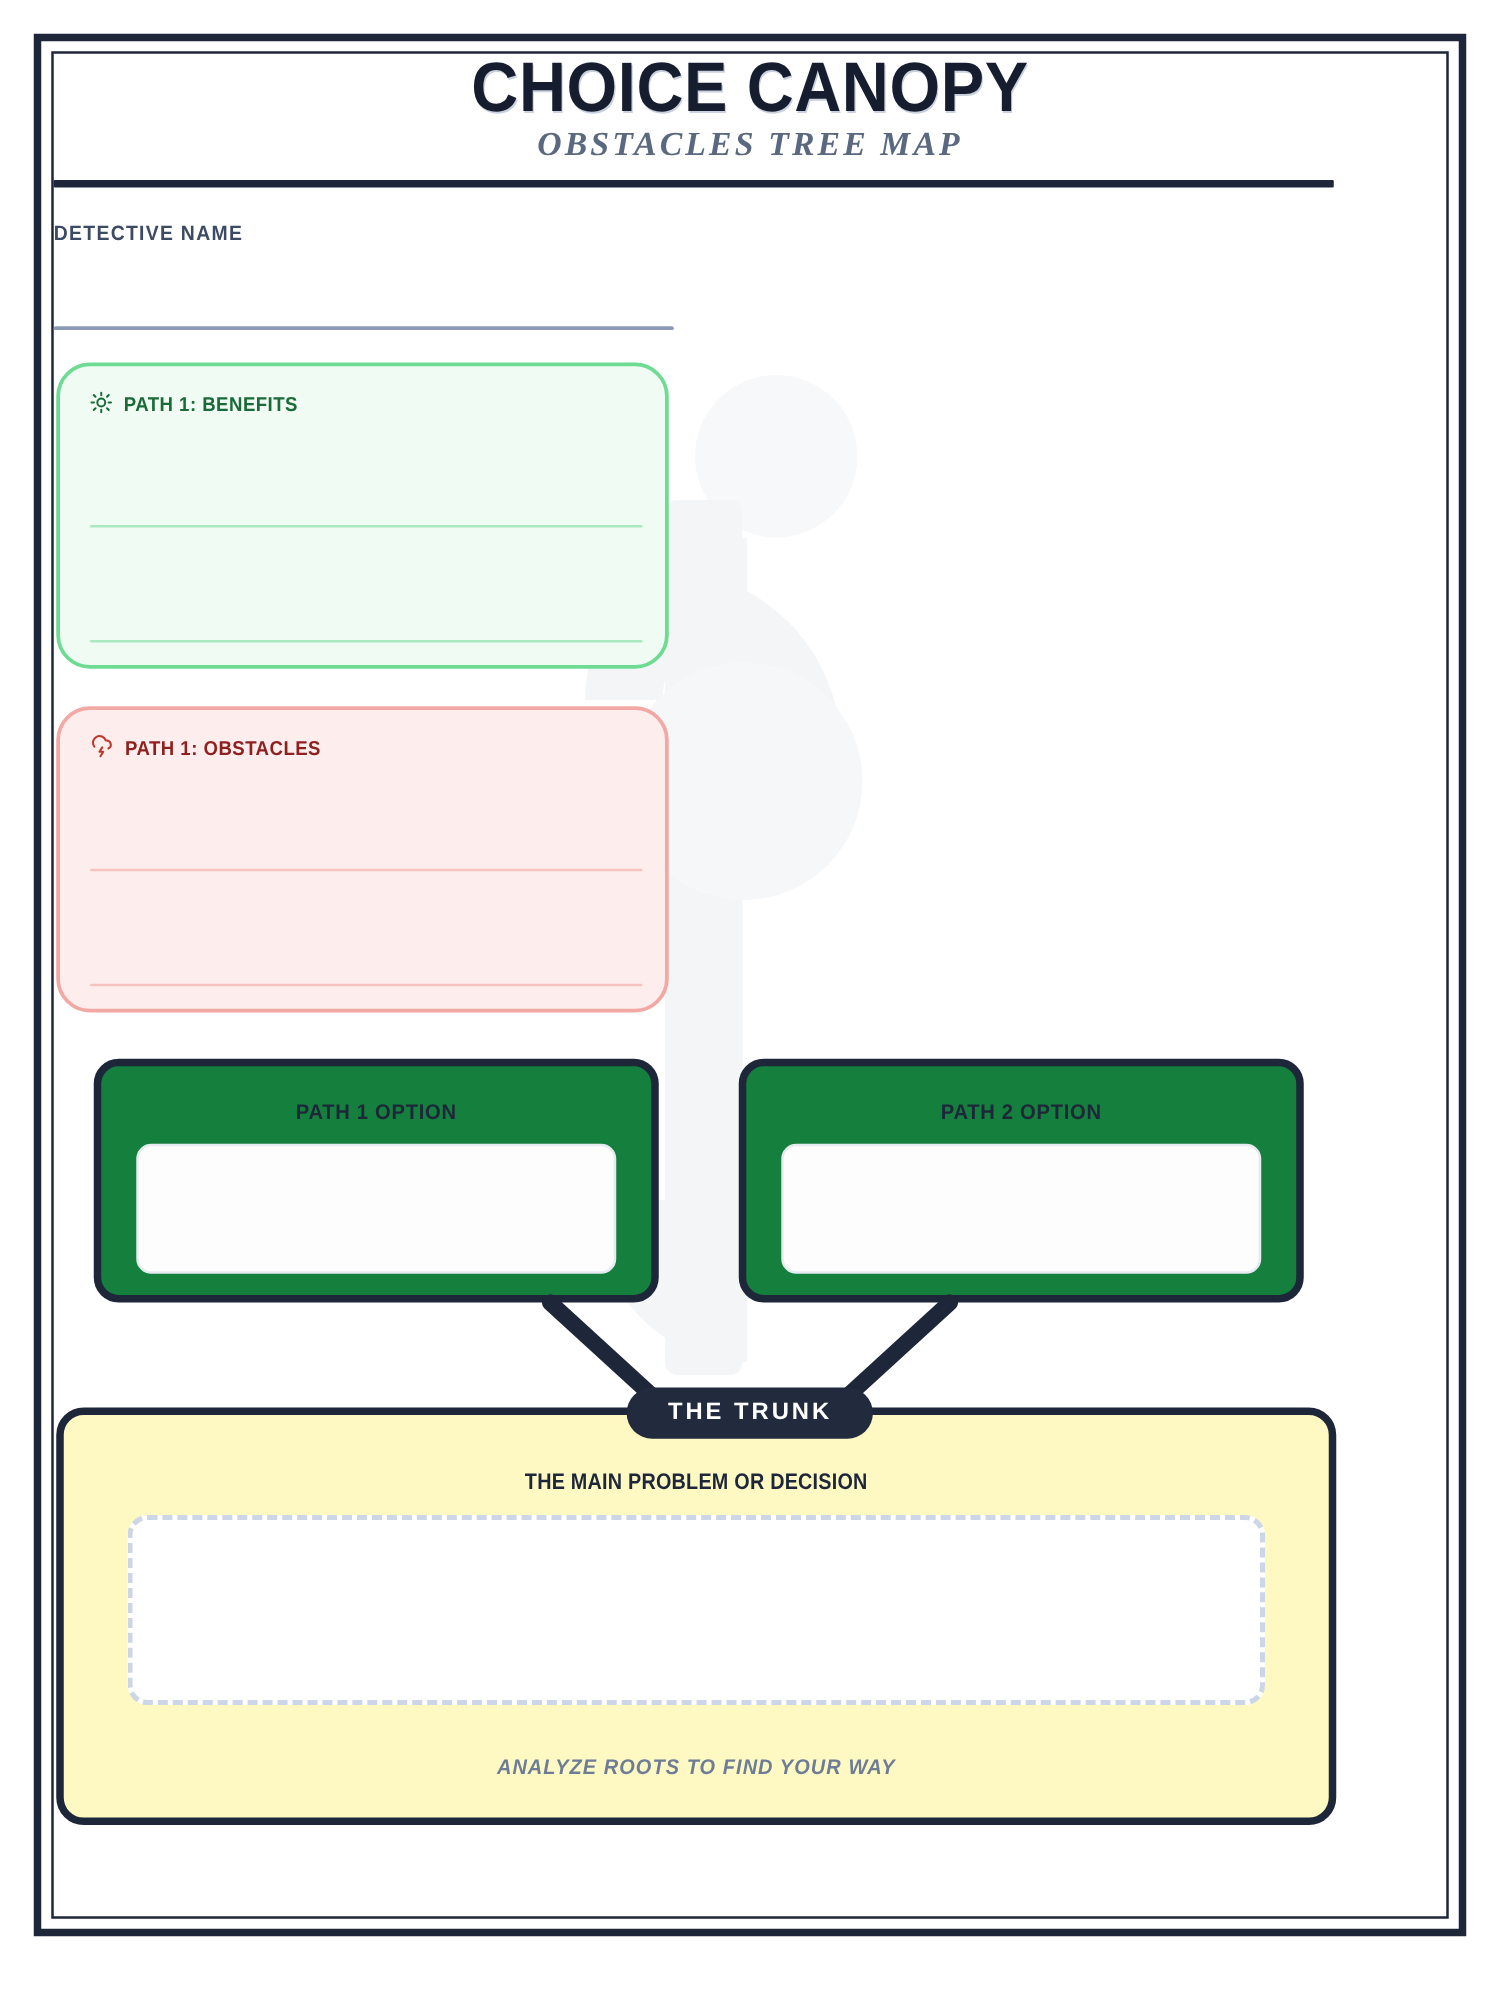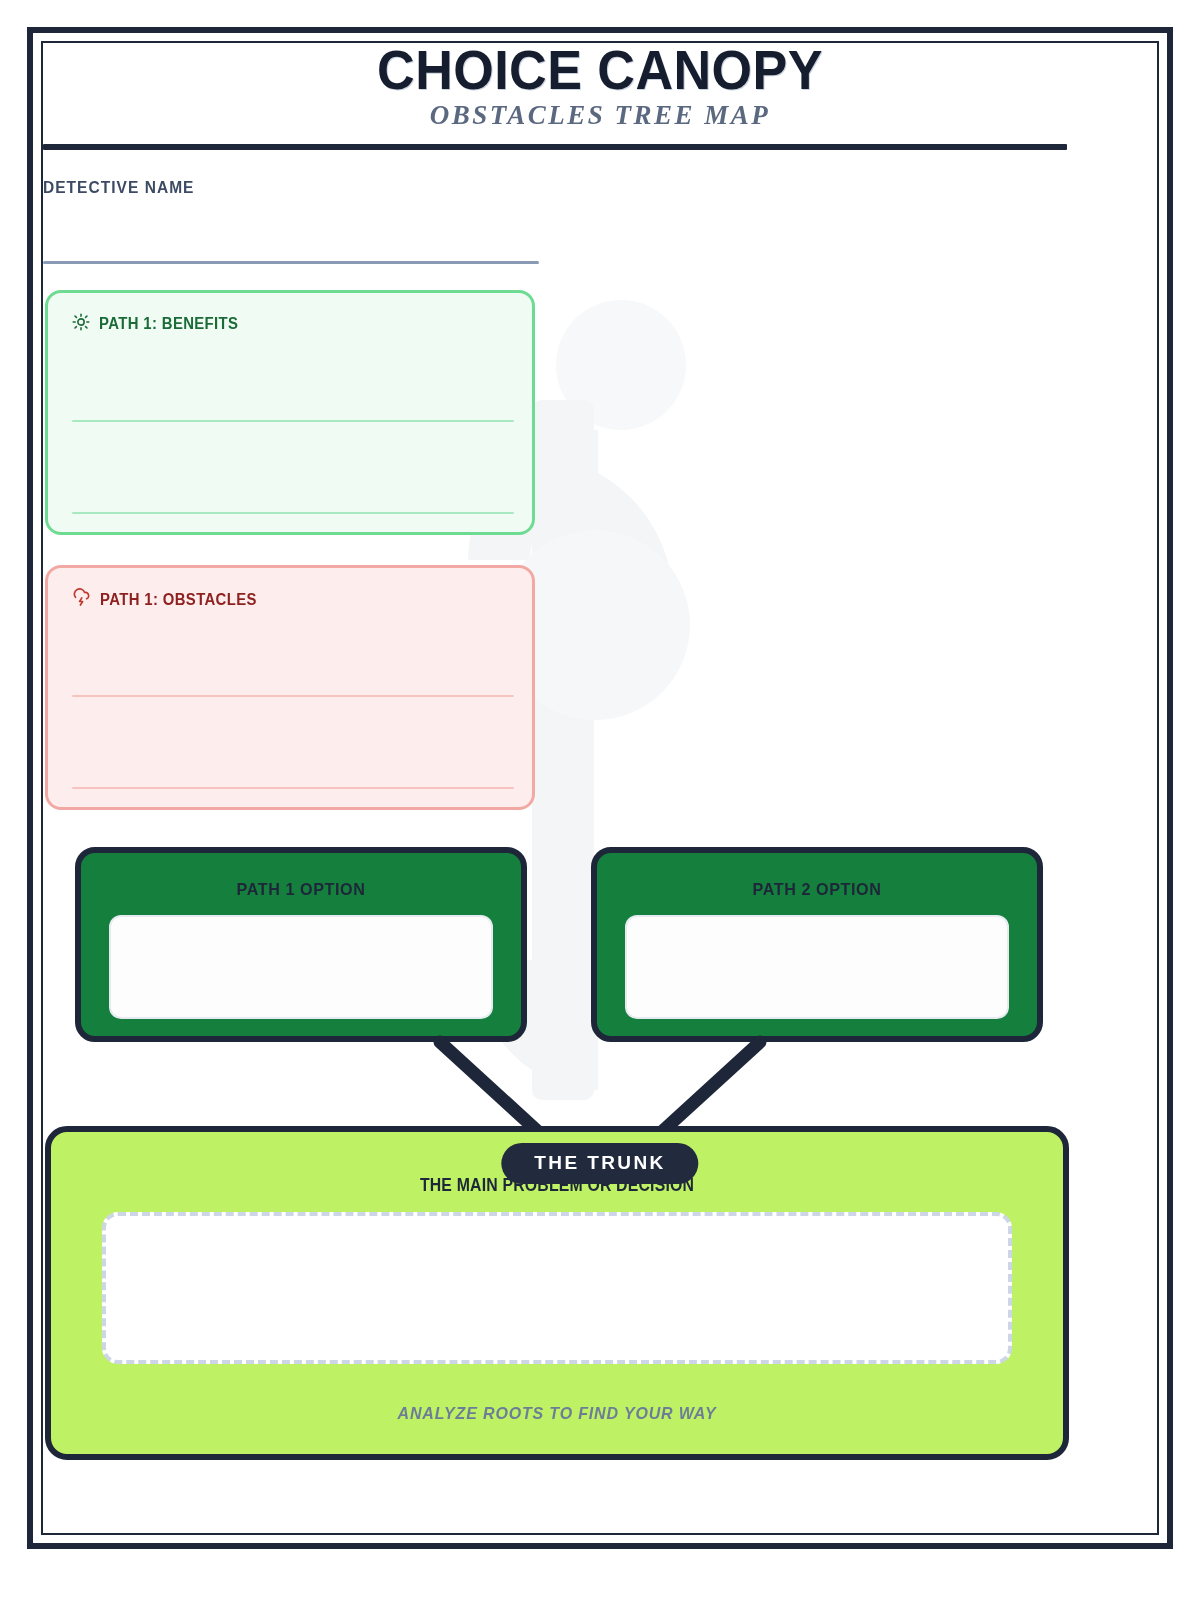--- a/index.html
+++ b/index.html
@@ -183,21 +183,21 @@
     height: 3px;
     background: #8b9ab4;
     border-radius: 2px;
   }
   .field-1 { left: 43px; width: 496px; }
   .field-2 { left: 579px; width: 488px; }
 
   
   .card {
     position: absolute;
-    border-radius: 16px;
+    border-radius: 27px;
     border-style: solid;
     border-width: 3px;
   }
   .card-head {
     position: absolute;
     left: 24px;
     top: 20px;
     display: flex;
     align-items: center;
     gap: 9px;
@@ -289,33 +289,32 @@
     transform: translateX(-50%);
     padding: 9px 33px 10px;
     background: #222b3e;
     color: #ffffff;
     border-radius: 22px;
     font-size: 19px;
     font-weight: 700;
     letter-spacing: 2.4px;
     z-index: 6;
     white-space: nowrap;
-    margin-top: 33px;
   }
 
   
   .trunk-panel {
     position: absolute;
     left: 45px;
     top: 1126px;
     width: 1024px;
     height: 334px;
     border: 6px solid #1e2639;
     border-radius: 22px;
-    background: #bef264;
+    background: #fef9c3;
     z-index: 4;
   }
   .trunk-label {
     position: absolute;
     left: 0;
     top: 43px;
     width: 100%;
     text-align: center;
     font-size: 18px;
     font-weight: 700;

